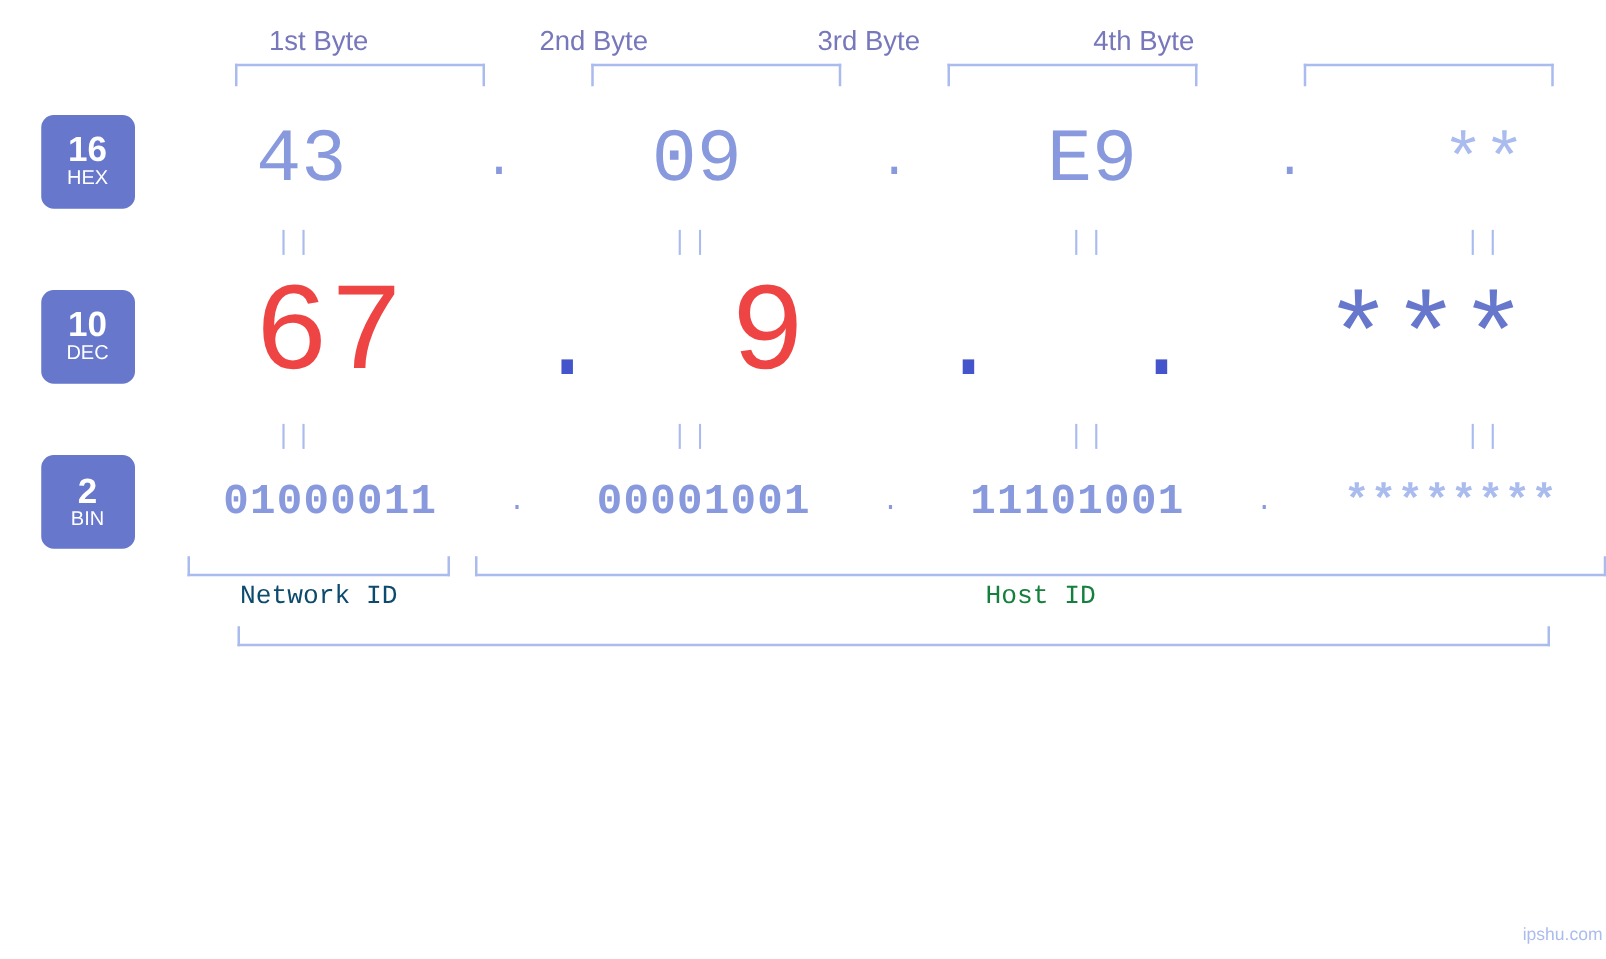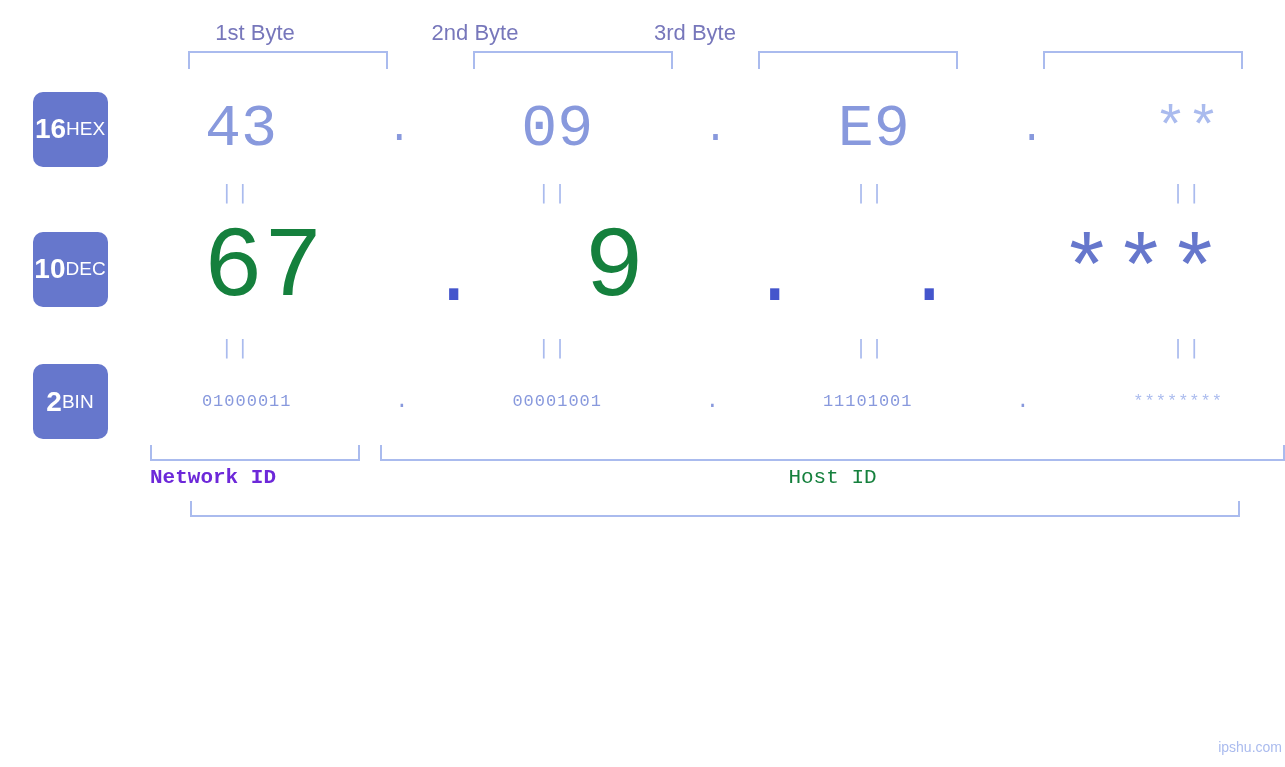--- a/index.html
+++ b/index.html
@@ -33,74 +33,74 @@
       text-align: center;
       font-weight: 300;
     }
 
     .badge {
       width: 75px;
       height: 75px;
       background: #6677cc;
       border-radius: 10px;
       display: flex;
-      flex-direction: row;
+      flex-direction: column;
       align-items: center;
       justify-content: center;
       color: white;
       margin-bottom: 0;
     }
 
     .badge-number {
       font-size: 28px;
       font-weight: bold;
       font-family: Arial, sans-serif;
       line-height: 1;
     }
 
     .badge-text {
-      font-size: 19px;
+      font-size: 16px;
       font-family: Arial, sans-serif;
       font-weight: normal;
     }
 
     
     .hex-value {
       color: #8899dd;
       font-size: 60px;
       font-family: 'Courier New', Courier, monospace;
       font-weight: 300;
     }
 
     .hex-dot {
       color: #8899dd;
       font-size: 40px;
     }
 
     
     .dec-value {
-      color: #15803d;
+      color: #ef4444;
       font-size: 100px;
       font-family: 'Courier New', Courier, monospace;
       font-weight: 500;
       line-height: 1;
     }
 
     .dec-dot {
       color: #4455cc;
       font-size: 80px;
       line-height: 1;
     }
 
     
     .bin-value {
       color: #8899dd;
-      font-size: 17px;
-      font-family: 'Courier New', Courier, monospace;
-      font-weight: 400;
+      font-size: 34px;
+      font-family: 'Courier New', Courier, monospace;
+      font-weight: 700;
       letter-spacing: 1px;
     }
 
     .bin-dot {
       color: #8899dd;
       font-size: 22px;
     }
 
     .class-label {
       color: #5566cc;
@@ -157,20 +157,21 @@
   </style>
 </head>
 <body>
 
 <div class="main-container">
 
   <div style="display:flex; width:1140px; margin-left:145px; margin-bottom:5px;">
     <div class="byte-label">1st Byte</div>
     <div class="byte-label">2nd Byte</div>
     <div class="byte-label">3rd Byte</div>
+    <div class="byte-label">4th Byte</div>
   </div>
 
   <div style="display:flex; width:1140px; margin-left:145px; margin-bottom:15px; justify-content:space-around;">
     <div style="width:200px; height:18px; border-top:2px solid #aabbee; border-left:2px solid #aabbee; border-right:2px solid #aabbee;"></div>
     <div style="width:200px; height:18px; border-top:2px solid #aabbee; border-left:2px solid #aabbee; border-right:2px solid #aabbee;"></div>
     <div style="width:200px; height:18px; border-top:2px solid #aabbee; border-left:2px solid #aabbee; border-right:2px solid #aabbee;"></div>
     <div style="width:200px; height:18px; border-top:2px solid #aabbee; border-left:2px solid #aabbee; border-right:2px solid #aabbee;"></div>
   </div>
 
   <div class="row-section hex-section">
@@ -254,21 +255,21 @@
 
   <div style="display:flex; width:1140px; margin-left:145px; margin-top:6px;">
 
     <div style="width:210px; height:16px; border-bottom:2px solid #aabbee; border-left:2px solid #aabbee; border-right:2px solid #aabbee; margin-left:5px;"></div>
     <div style="width:20px;"></div>
 
     <div style="flex:1; height:16px; border-bottom:2px solid #aabbee; border-left:2px solid #aabbee; border-right:2px solid #aabbee;"></div>
   </div>
 
   <div style="display:flex; width:1140px; margin-left:145px; margin-top:5px;">
-    <div style="width:210px; text-align:left; color:#6d28d9; font-size:21px; font-family:'Courier New',monospace; margin-left:5px;font-weight:bold;">Network ID</div>
+    <div style="width:210px; text-align:center; color:#0c4a6e; font-size:21px; font-family:'Courier New',monospace; margin-left:5px;">Network ID</div>
     <div style="width:20px;"></div>
     <div style="flex:1; text-align:center; color:#15803d; font-size:21px; font-family:'Courier New',monospace;">Host ID</div>
   </div>
 
   <div style="width:1050px; margin-left:145px; height:16px; border-bottom:2px solid #aabbee; border-left:2px solid #aabbee; border-right:2px solid #aabbee; margin-top:12px;"></div>
 
 
   <div class="watermark">ipshu.com</div>
 
 </div>

